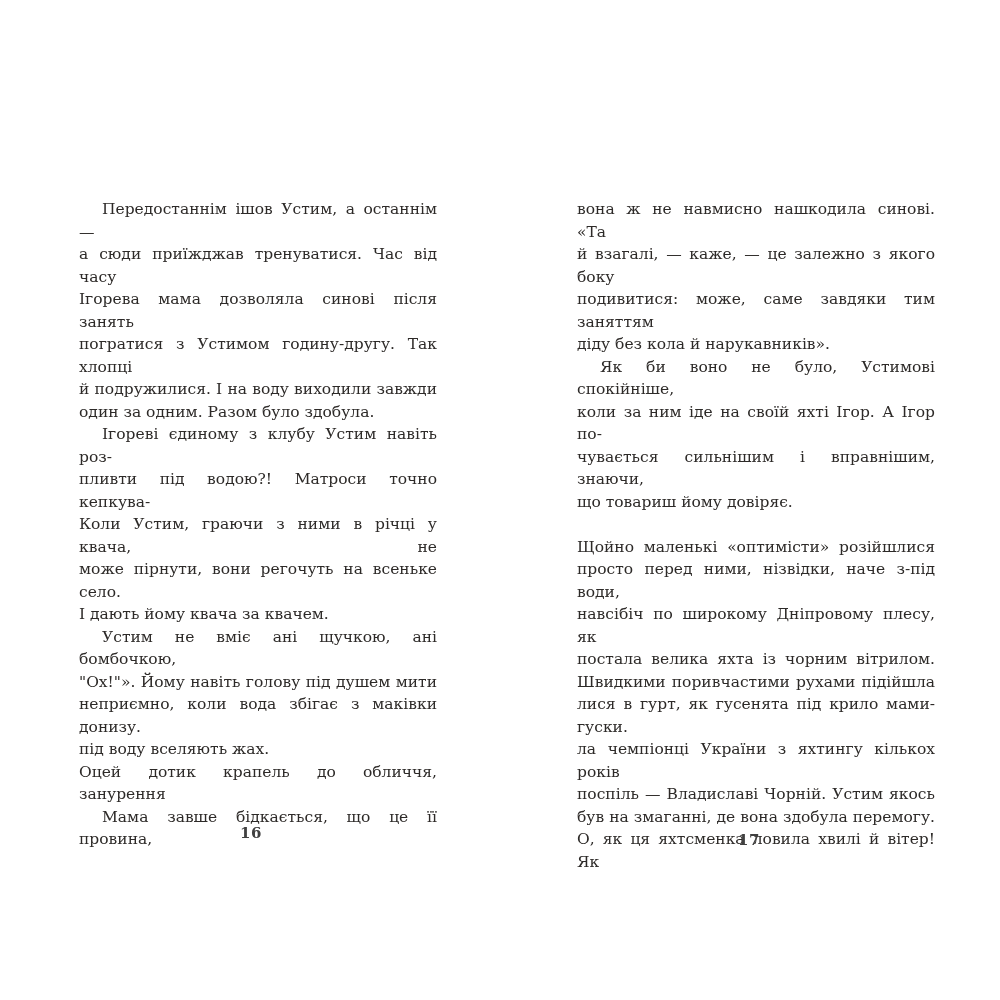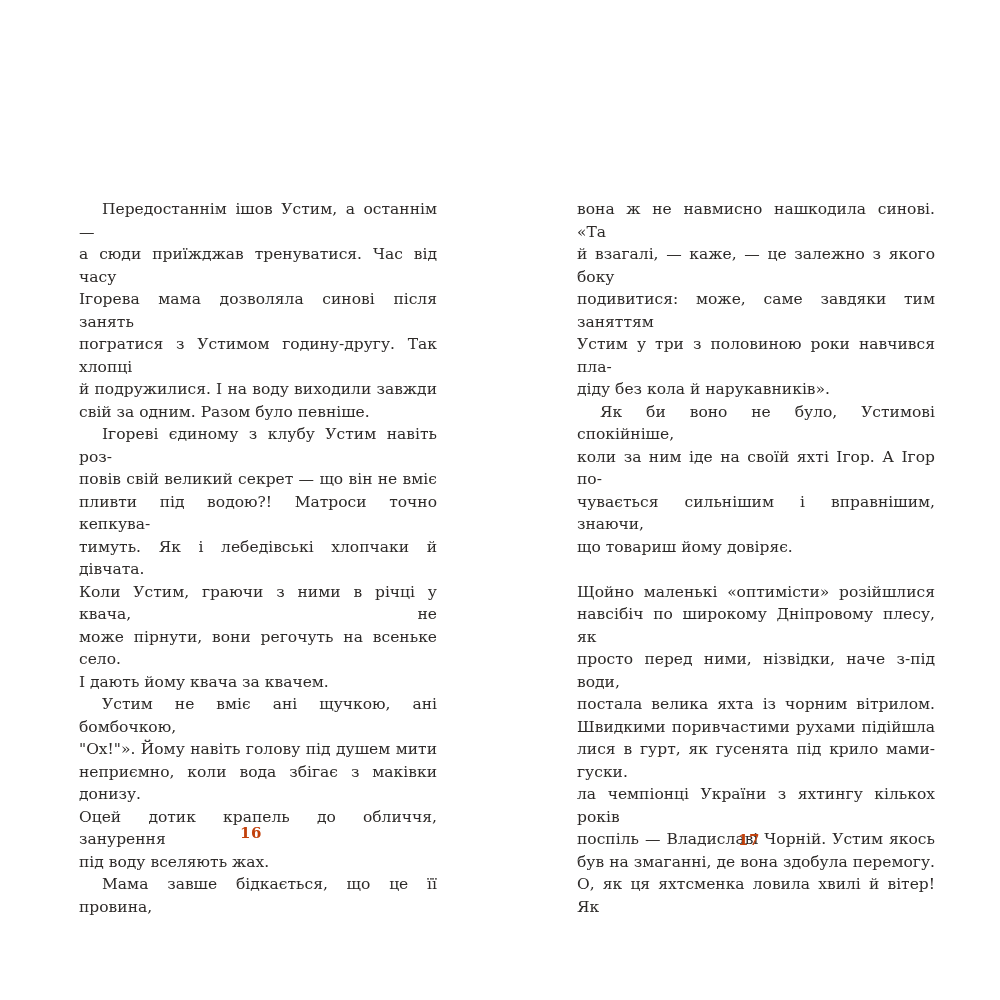--- a/index.html
+++ b/index.html
@@ -34,79 +34,76 @@
   }
   .line.end { text-align-last: left; }
   .line.first-indent { text-indent: 23px; }
   .folio {
     position: absolute;
     top: 824px;
     width: 358px;
     text-align: center;
     font-size: 15px;
     font-weight: 600;
-    color: #c2410c;
+    color: #404040;
     letter-spacing: 0.5px;
   }
   .folio.left  { left: 72px;  }
   .folio.right { left: 570px; margin-top: 7px; }
 </style>
 </head>
 <body>
 
 <div class="spread">
 
   <div class="text-column left">
       <div class="para">
         <div class="line first-indent">Передостаннім ішов Устим, а останнім —</div>
         <div class="line">а сюди приїжджав тренуватися. Час від часу</div>
         <div class="line">Ігорева мама дозволяла синові після занять</div>
         <div class="line">погратися з Устимом годину-другу. Так хлопці</div>
         <div class="line">й подружилися. І на воду виходили завжди</div>
-        <div class="line end">свій за одним. Разом було певніше.</div>
+        <div class="line end">один за одним. Разом було здобула.</div>
       </div>
       <div class="para">
         <div class="line first-indent">Ігореві єдиному з клубу Устим навіть роз-</div>
-        <div class="line">повів свій великий секрет — що він не вміє</div>
         <div class="line">пливти під водою?! Матроси точно кепкува-</div>
-        <div class="line">тимуть. Як і лебедівські хлопчаки й дівчата.</div>
         <div class="line">Коли Устим, граючи з ними в річці у квача, не</div>
         <div class="line">може пірнути, вони регочуть на всеньке село.</div>
         <div class="line end">І дають йому квача за квачем.</div>
       </div>
       <div class="para">
         <div class="line first-indent">Устим не вміє ані щучкою, ані бомбочкою,</div>
         <div class="line">"Ох!"». Йому навіть голову під душем мити</div>
         <div class="line">неприємно, коли вода збігає з маківки донизу.</div>
+        <div class="line end">під воду вселяють жах.</div>
         <div class="line">Оцей дотик крапель до обличчя, занурення</div>
-        <div class="line end">під воду вселяють жах.</div>
       </div>
       <div class="para">
         <div class="line first-indent">Мама завше бідкається, що це її провина,</div>
       </div>
     </div>
 
   <div class="text-column right">
       <div class="para">
         <div class="line">вона ж не навмисно нашкодила синові. «Та</div>
         <div class="line">й взагалі, — каже, — це залежно з якого боку</div>
         <div class="line">подивитися: може, саме завдяки тим заняттям</div>
-        <div class="line">Устим у три з половиною роки навчився пла-</div>
         <div class="line end">діду без кола й нарукавників».</div>
       </div>
       <div class="para">
         <div class="line first-indent">Як би воно не було, Устимові спокійніше,</div>
         <div class="line">коли за ним іде на своїй яхті Ігор. А Ігор по-</div>
         <div class="line">чувається сильнішим і вправнішим, знаючи,</div>
         <div class="line end">що товариш йому довіряє.</div>
       </div>
       <div class="para sec-break">
         <div class="line">Щойно маленькі «оптимісти» розійшлися</div>
+        <div class="line">просто перед ними, нізвідки, наче з-під води,</div>
         <div class="line">навсібіч по широкому Дніпровому плесу, як</div>
-        <div class="line">просто перед ними, нізвідки, наче з-під води,</div>
         <div class="line">постала велика яхта із чорним вітрилом.</div>
         <div class="line">Швидкими поривчастими рухами підійшла</div>
         <div class="line end">лися в гурт, як гусенята під крило мами-гуски.</div>
       </div>
       <div class="para">
         <div class="line">ла чемпіонці України з яхтингу кількох років</div>
         <div class="line">поспіль — Владиславі Чорній. Устим якось</div>
         <div class="line">був на змаганні, де вона здобула перемогу.</div>
         <div class="line">О, як ця яхтсменка ловила хвилі й вітер! Як</div>
       </div>

